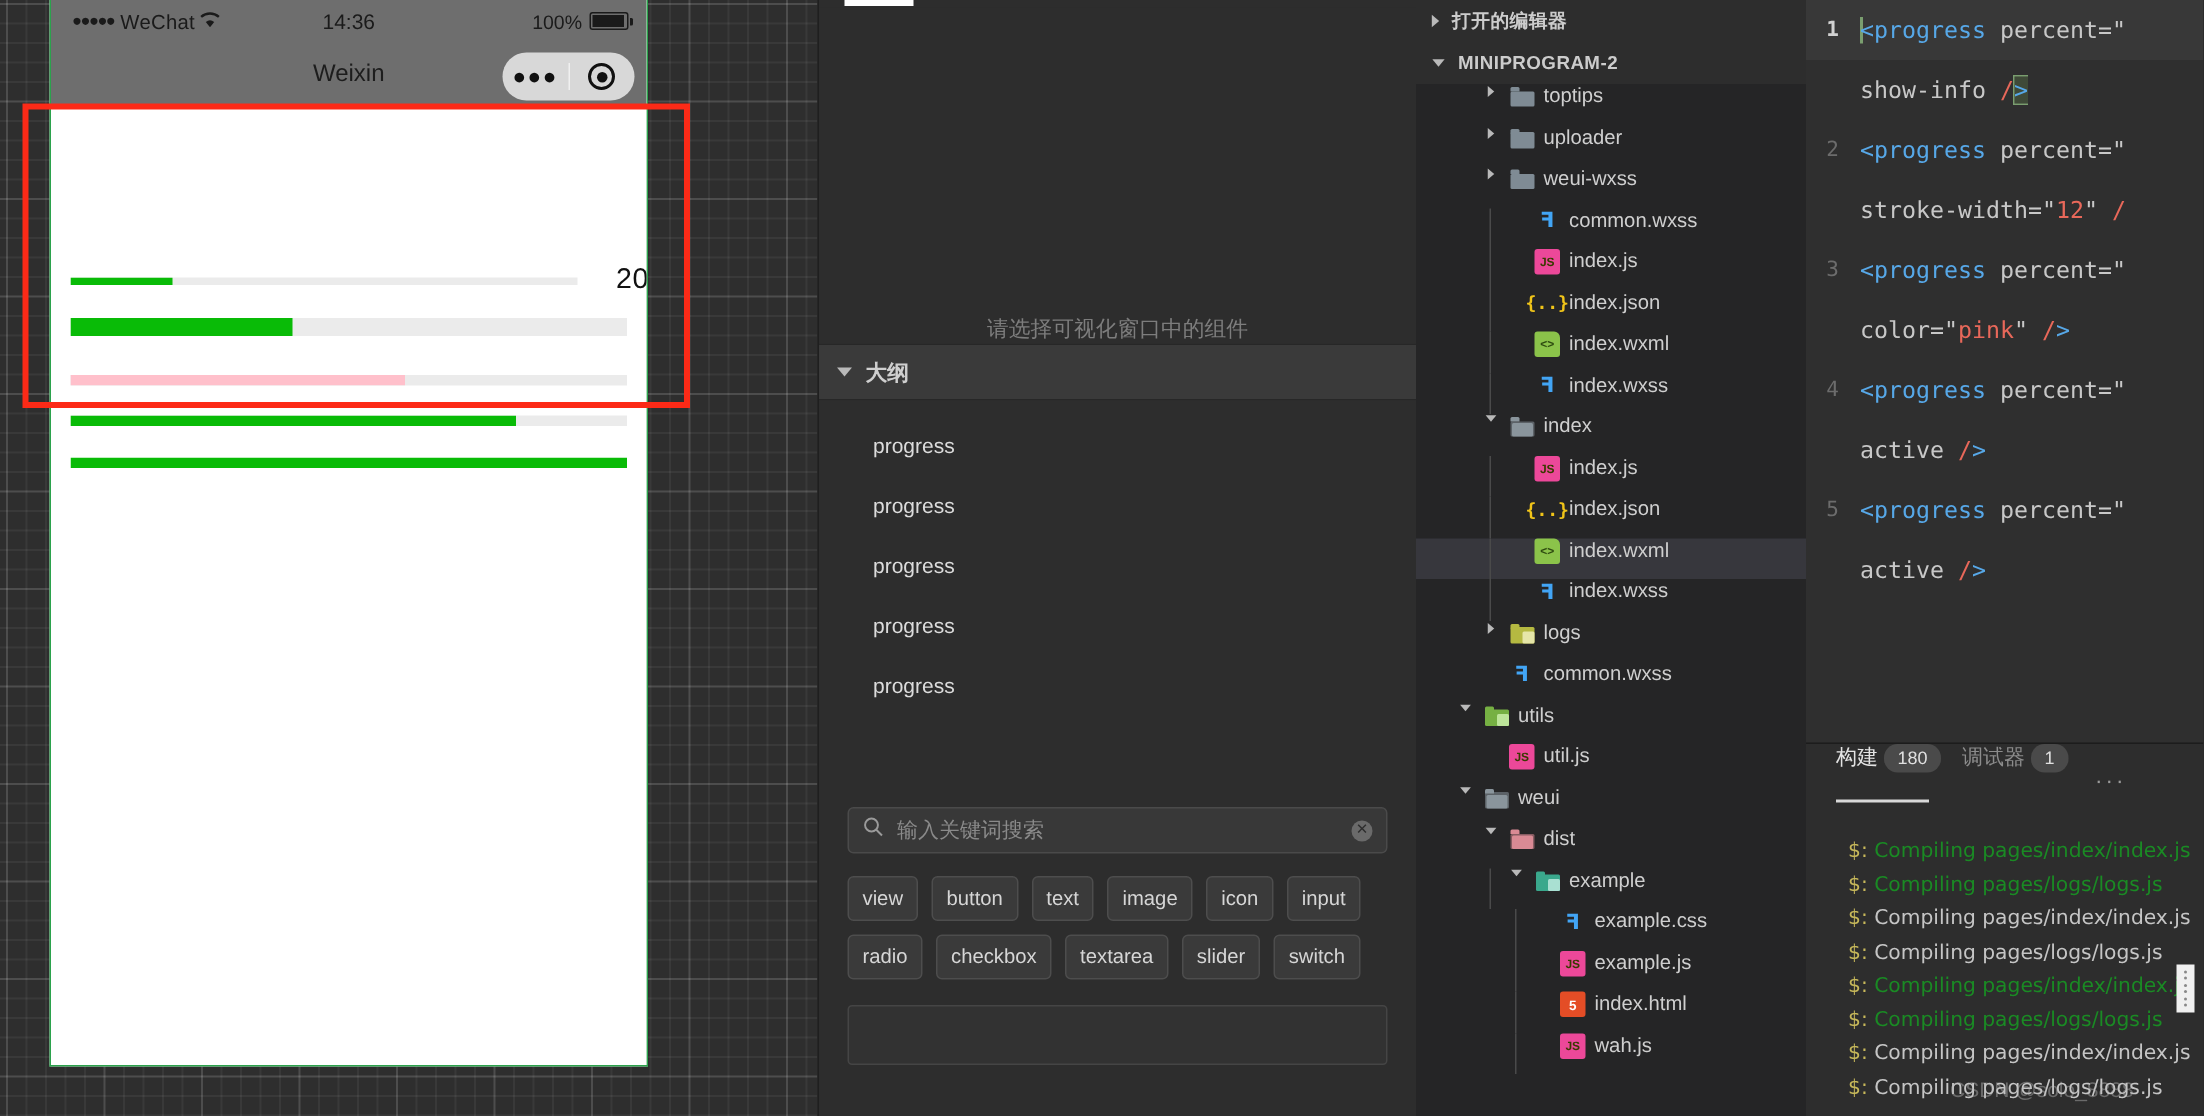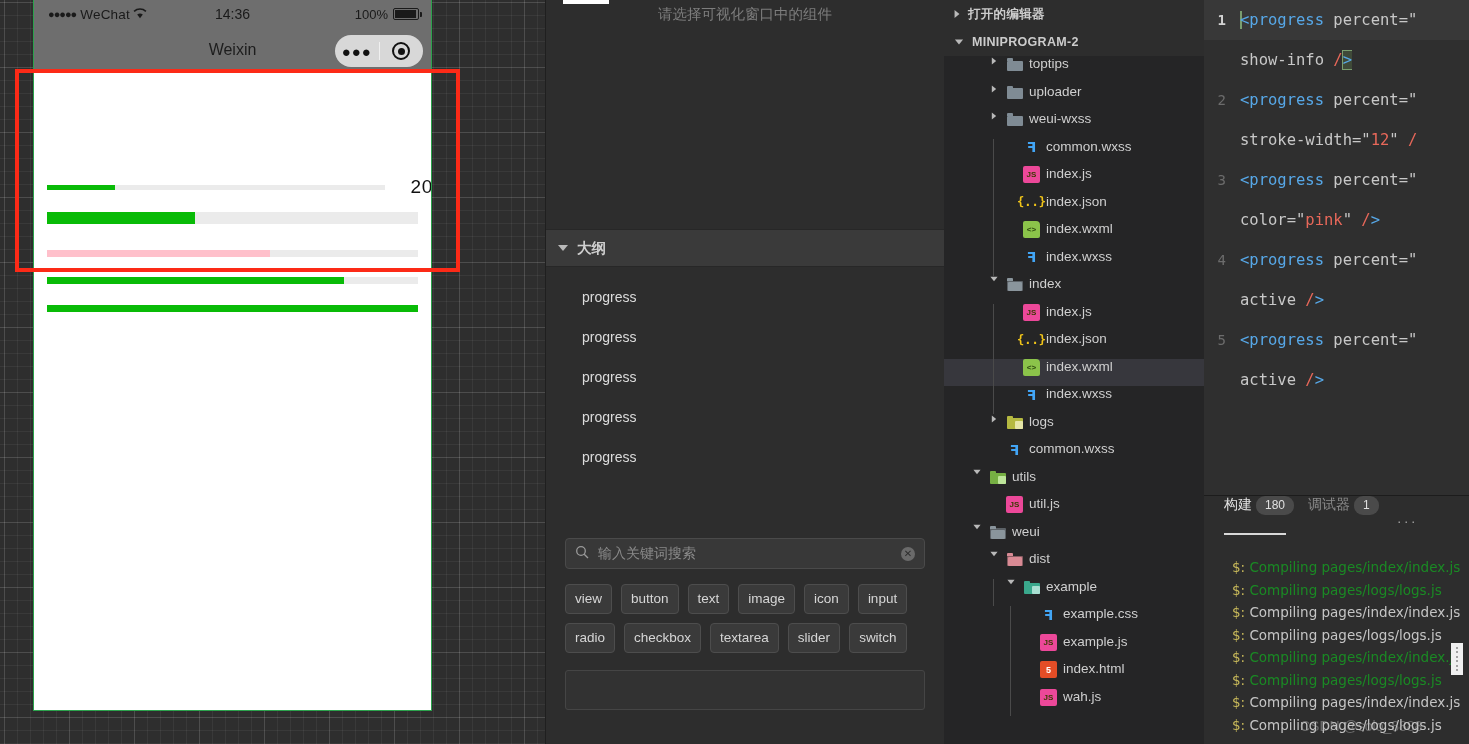--- a/index.html
+++ b/index.html
@@ -69,21 +69,21 @@
 
   #red-highlight {
     position: absolute; left: 15px; top: 69px; width: 445px; height: 203px;
     border: 4px solid #fc2a17; pointer-events: none;
   }
 
   
   #mid { position: absolute; left: 545px; top: 0; width: 399px; height: 744px; background: #2d2d2d; border-left:1px solid #1f1f1f;}
   #mid-tabstrip { height: 5px; position: relative; background: #2d2d2d; }
   #mid-tab-active { position:absolute; left: 17px; top:0; width: 46px; height: 4px; background:#fff; }
-  #wxml-panel { height: 224px; display:flex; align-items:flex-start; justify-content:center; color:#7d7d7d; font-size:14.5px; }
+  #wxml-panel { height: 224px; display:flex; align-items:flex-end; justify-content:center; color:#7d7d7d; font-size:14.5px; }
   .section-head {
     height: 38px; background: #3a3a3a; border-top: 1px solid #272727; border-bottom:1px solid #272727;
     display: flex; align-items: center; padding-left: 12px; gap: 9px; color: #cfcfcf; font-size: 14.5px; font-weight: bold;
   }
   .caret-down { width:0;height:0;border-left:5px solid transparent;border-right:5px solid transparent;border-top:6px solid #b9b9b9; }
   .caret-right { width:0;height:0;border-top:5px solid transparent;border-bottom:5px solid transparent;border-left:6px solid #b9b9b9; }
   #outline-list { background: #2d2d2d; padding-top: 10px; height: 255px;}
   .outline-item { height: 40px; display:flex; align-items:center; padding-left: 36px; color:#dcdcdc; font-size:14px; }
   #components-body { background:#2d2d2d; padding: 16px 19px 0 19px; }
   #comp-search {

